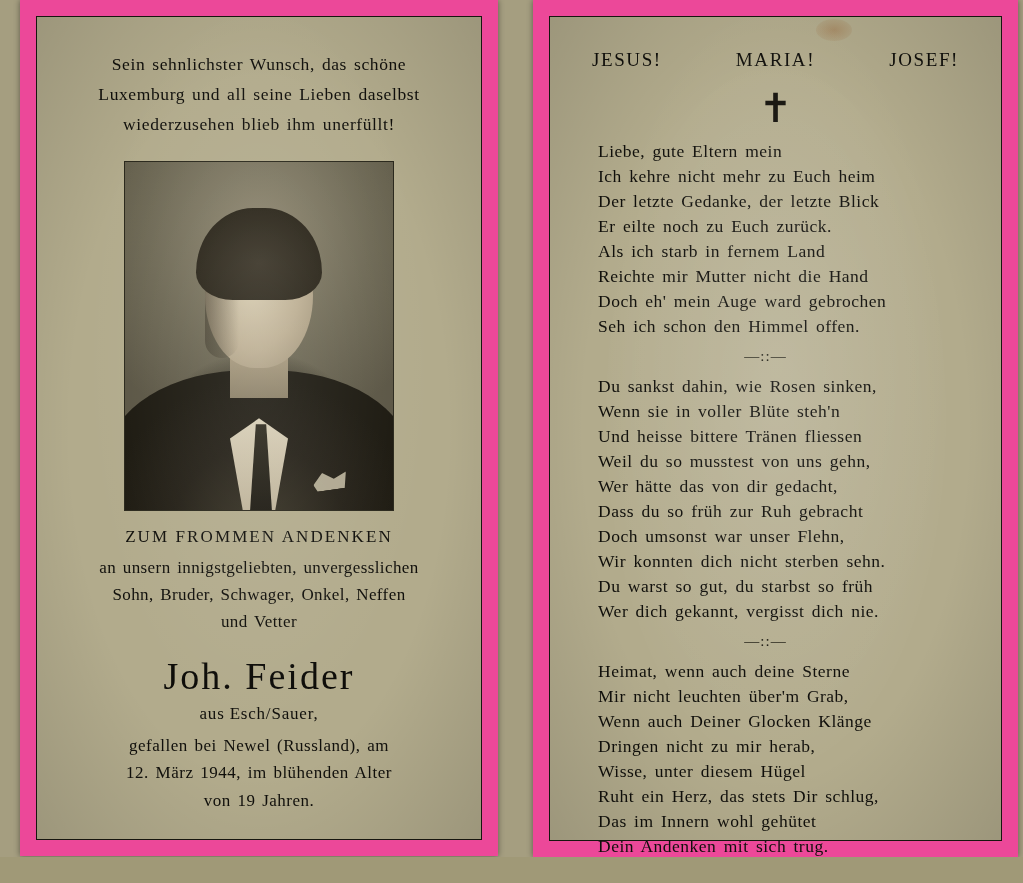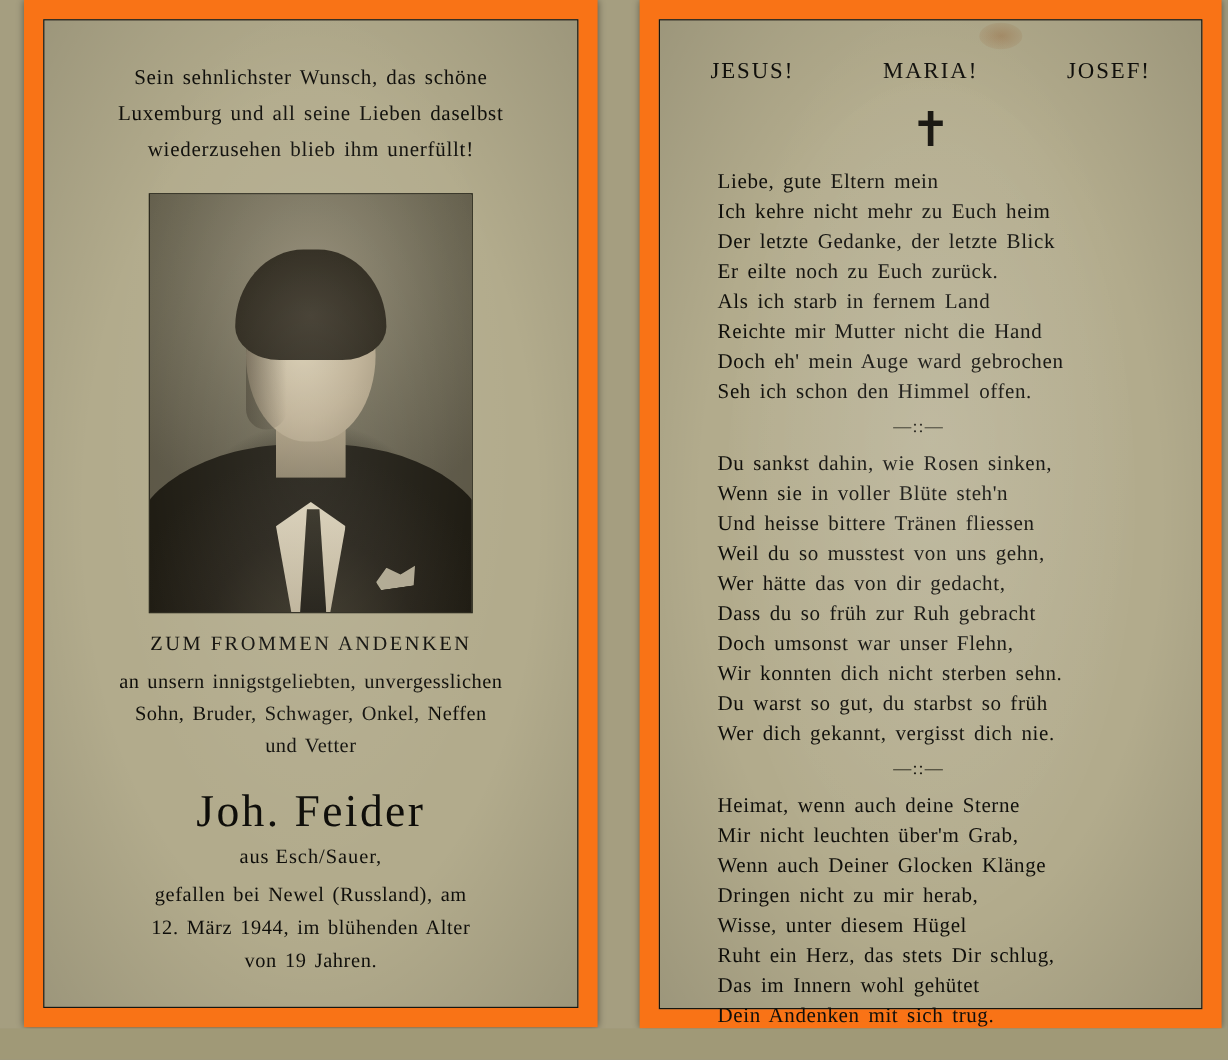--- a/index.html
+++ b/index.html
@@ -15,21 +15,21 @@
   }
   .scan {
     position: relative;
     width: 1023px;
     height: 883px;
     background: #a59e80;
   }
   
   .card {
     position: absolute;
-    background: #f97316;
+    background: #ec4899;
     box-shadow: 0 0 6px rgba(0,0,0,0.45);
   }
   .card-left {
     left: 20px;
     top: 0px;
     width: 478px;
     height: 856px;
   }
   .card-right {
     left: 533px;

